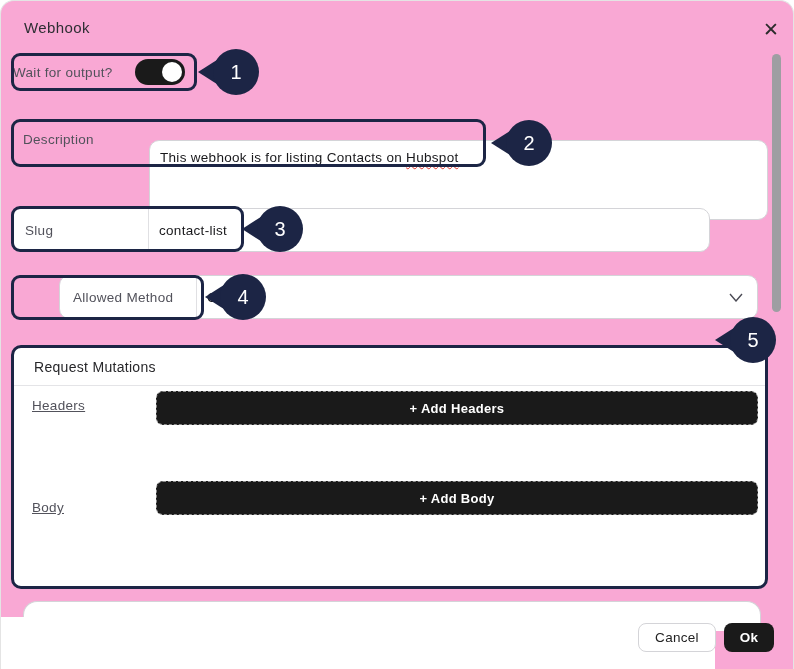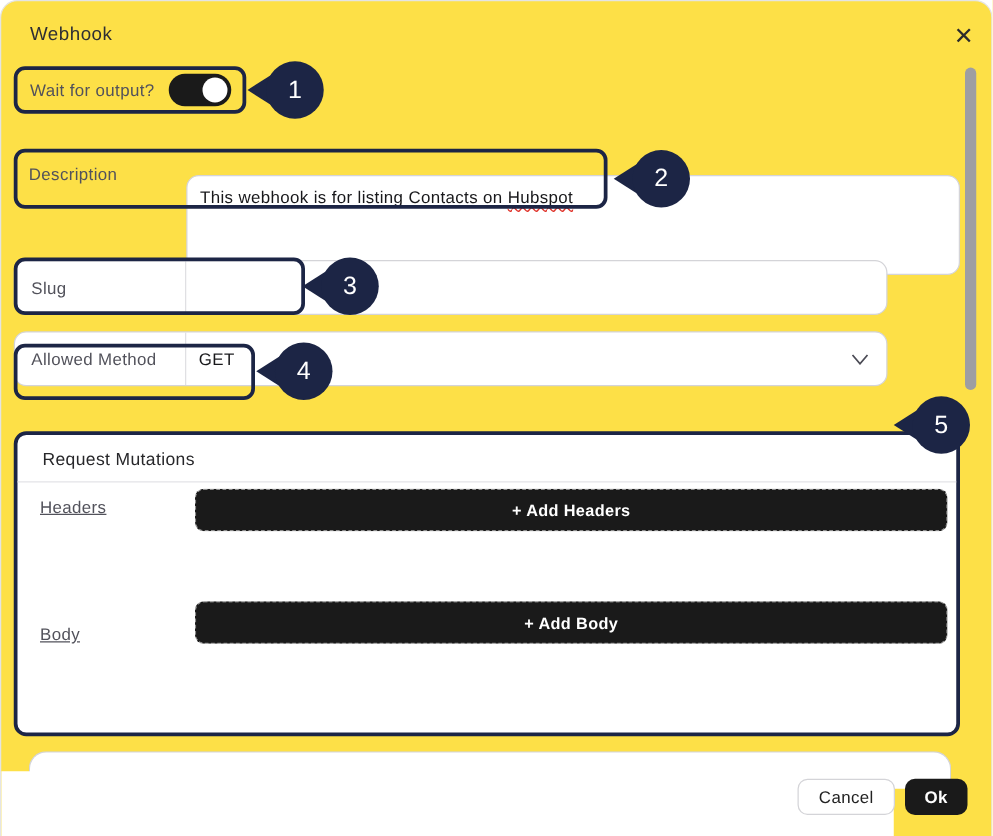--- a/index.html
+++ b/index.html
@@ -1,20 +1,20 @@
 <!DOCTYPE html>
 <html><head>
 <meta charset="utf-8">
 <style>
   * { margin:0; padding:0; box-sizing:border-box; }
   html,body { width:794px; height:669px; background:#fff; }
   body { font-family:"Liberation Sans", sans-serif; color:#1f1f24; }
 
   .modal{
-    position:relative; width:794px; height:669px; background:#fde047;
+    position:relative; width:794px; height:669px; background:#f9a8d4;
     border:1px solid #e4e4e4; border-bottom:none;
     border-radius:14px 14px 0 0; overflow:hidden;
   }
 
   .dialog-title{
     position:absolute; left:23px; top:18px;
     font-size:15px; letter-spacing:.4px; color:#2e2e33; font-weight:500;
   }
   .close-btn{
     position:absolute; left:756px; top:14px; width:28px; height:28px;
@@ -45,21 +45,21 @@
     color:#fff; font-size:20px; font-weight:500;
   }
 
   .field-label{ font-size:13.5px; color:#52525b; letter-spacing:.3px; }
   .field-value{ font-size:13.5px; color:#18181b; letter-spacing:.3px; font-weight:500; }
 
   
   .toggle-row{
     position:absolute; left:10px; top:52px; width:186px; height:38px;
     display:flex; align-items:center; justify-content:space-between;
-    padding:0 12px 0 13px;
+    padding:0 12px 0 2px;
   }
   .toggle{
     position:relative; width:50px; height:26px; background:#1a1a1a;
     border-radius:13px; cursor:pointer; flex:none;
   }
   .toggle .knob{
     position:absolute; right:3px; top:3px; width:20px; height:20px;
     background:#fff; border-radius:50%;
   }
 
@@ -158,28 +158,31 @@
   <div class="ann-box" style="left:10px; top:118px; width:475px; height:48px;"></div>
   <div class="marker" style="left:487px; top:119px;">
     <span class="tail"></span>
     <span class="bubble">2</span>
   </div>
 
   <div class="field-row" style="top:207px;">
     <div class="label-cell">
         <span class="field-label">Slug</span>
       </div>
+    <div class="value-cell">
+        <span class="field-value">contact-list</span>
+      </div>
   </div>
   <div class="ann-box" style="left:10px; top:205px; width:233px; height:46px;"></div>
   <div class="marker" style="left:238px; top:205px;">
     <span class="tail"></span>
     <span class="bubble">3</span>
   </div>
 
-  <div class="field-row" style="top:264px;">
+  <div class="field-row" style="top:274px;margin-left:48px;">
     <div class="label-cell">
         <span class="field-label">Allowed Method</span>
       </div>
     <div class="value-cell">
         <span class="field-value">GET</span>
       </div>
     <svg class="chevron-down" viewBox="0 0 14 9">
         <polyline points="1,1 7,8 13,1" fill="none" stroke="#4b4b55" stroke-width="1.4"></polyline>
       </svg>
   </div>

